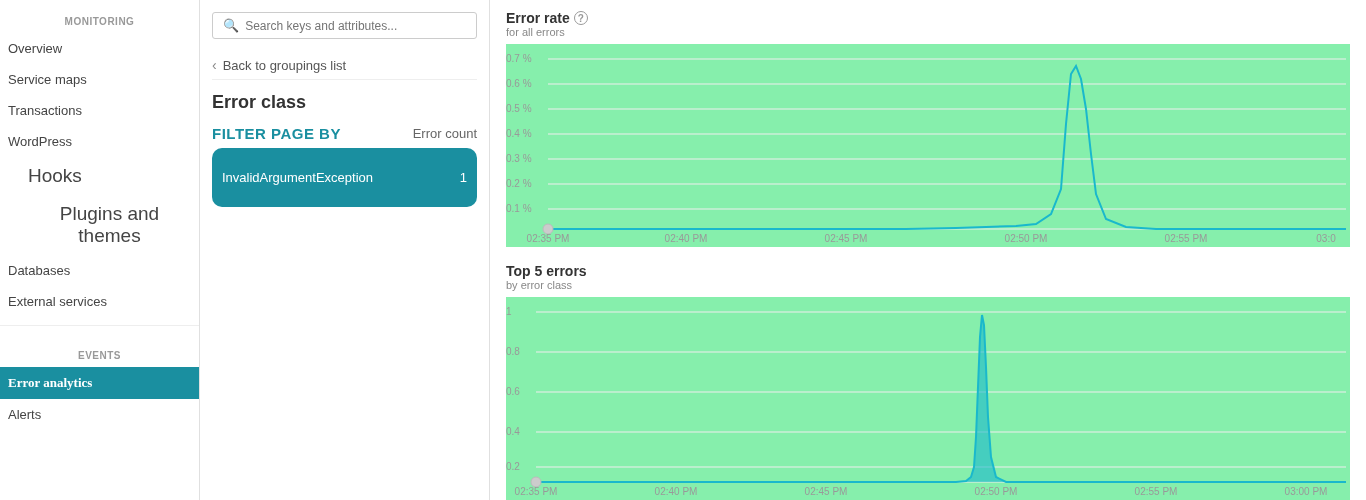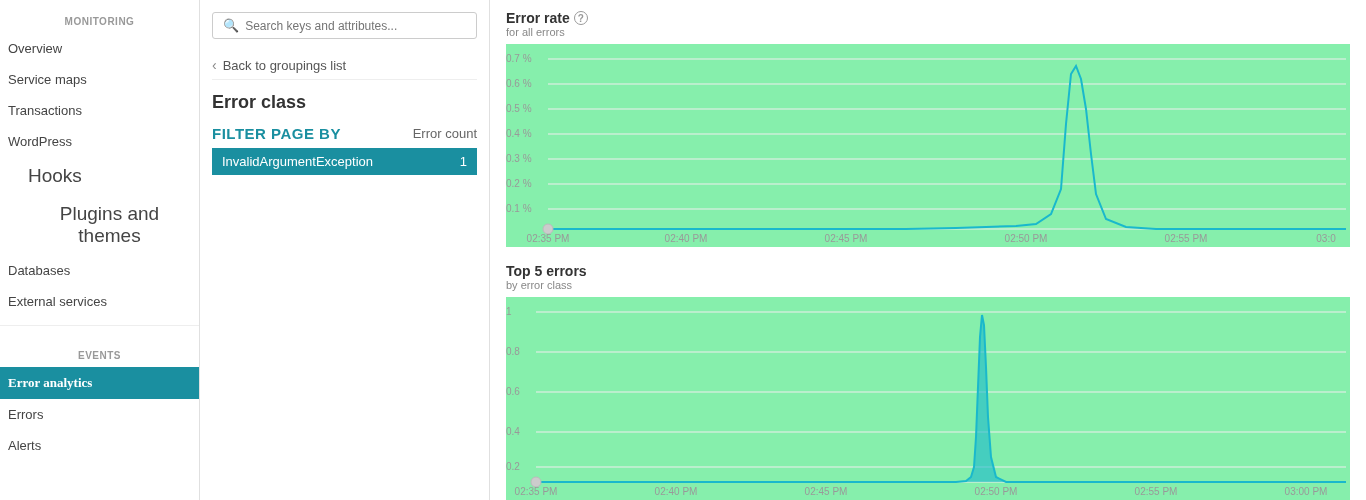--- a/index.html
+++ b/index.html
@@ -124,22 +124,22 @@
     .error-count-label {
       font-size: 13px;
       color: #666;
     }
     .filter-item {
       display: flex;
       align-items: center;
       justify-content: space-between;
       background: #1a8fa0;
       color: #fff;
-      padding: 6px 10px;
-      border-radius: 0;
+      padding: 22px 10px;
+      border-radius: 10px;
       font-size: 13px;
     }
     .filter-item-count {
       font-size: 13px;
       color: #fff;
     }
 
     
     .charts-panel {
       flex: 1;
@@ -219,23 +219,20 @@
   <div class="sidebar-item">
     <span>External services</span>
   </div>
 
   <hr class="sidebar-divider">
 
   <div class="sidebar-section-label">EVENTS</div>
 
   <div class="sidebar-item active">
     <span>Error analytics</span>
-  </div>
-  <div class="sidebar-item">
-    <span>Errors</span>
   </div>
   <div class="sidebar-item">
     <span>Alerts</span>
   </div>
 </div>
 
 <div class="main">
 
   <div class="filter-panel">
     <div class="search-bar">

